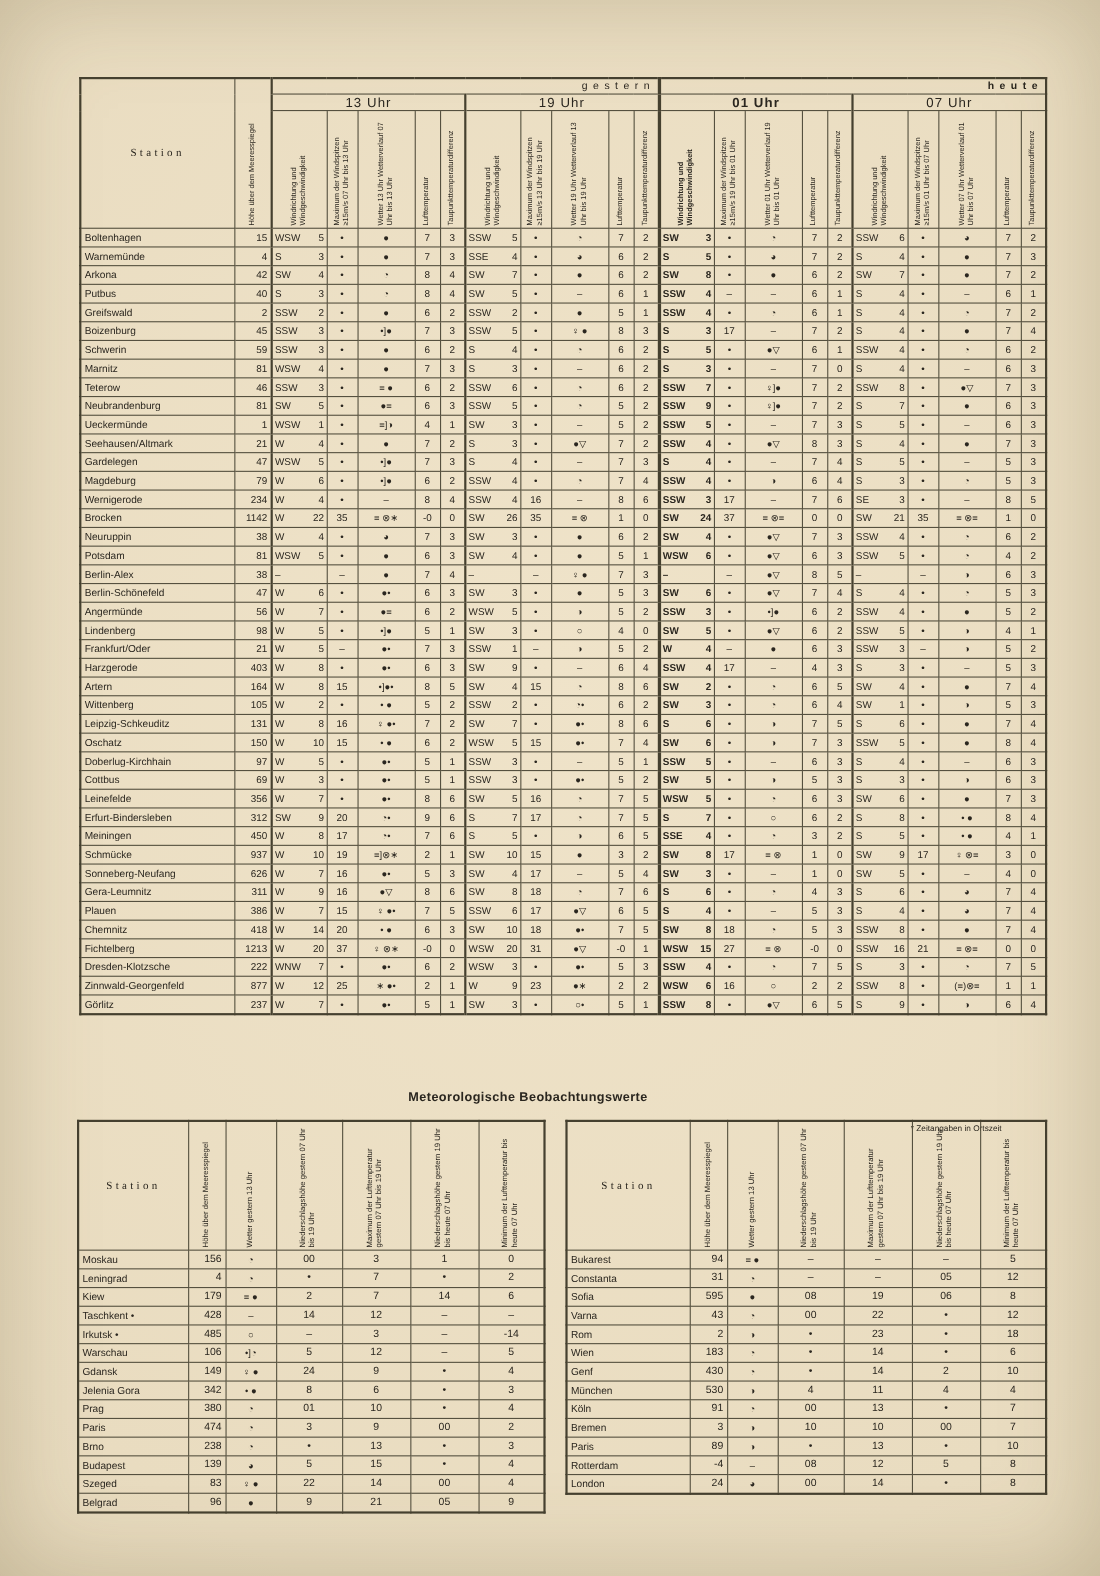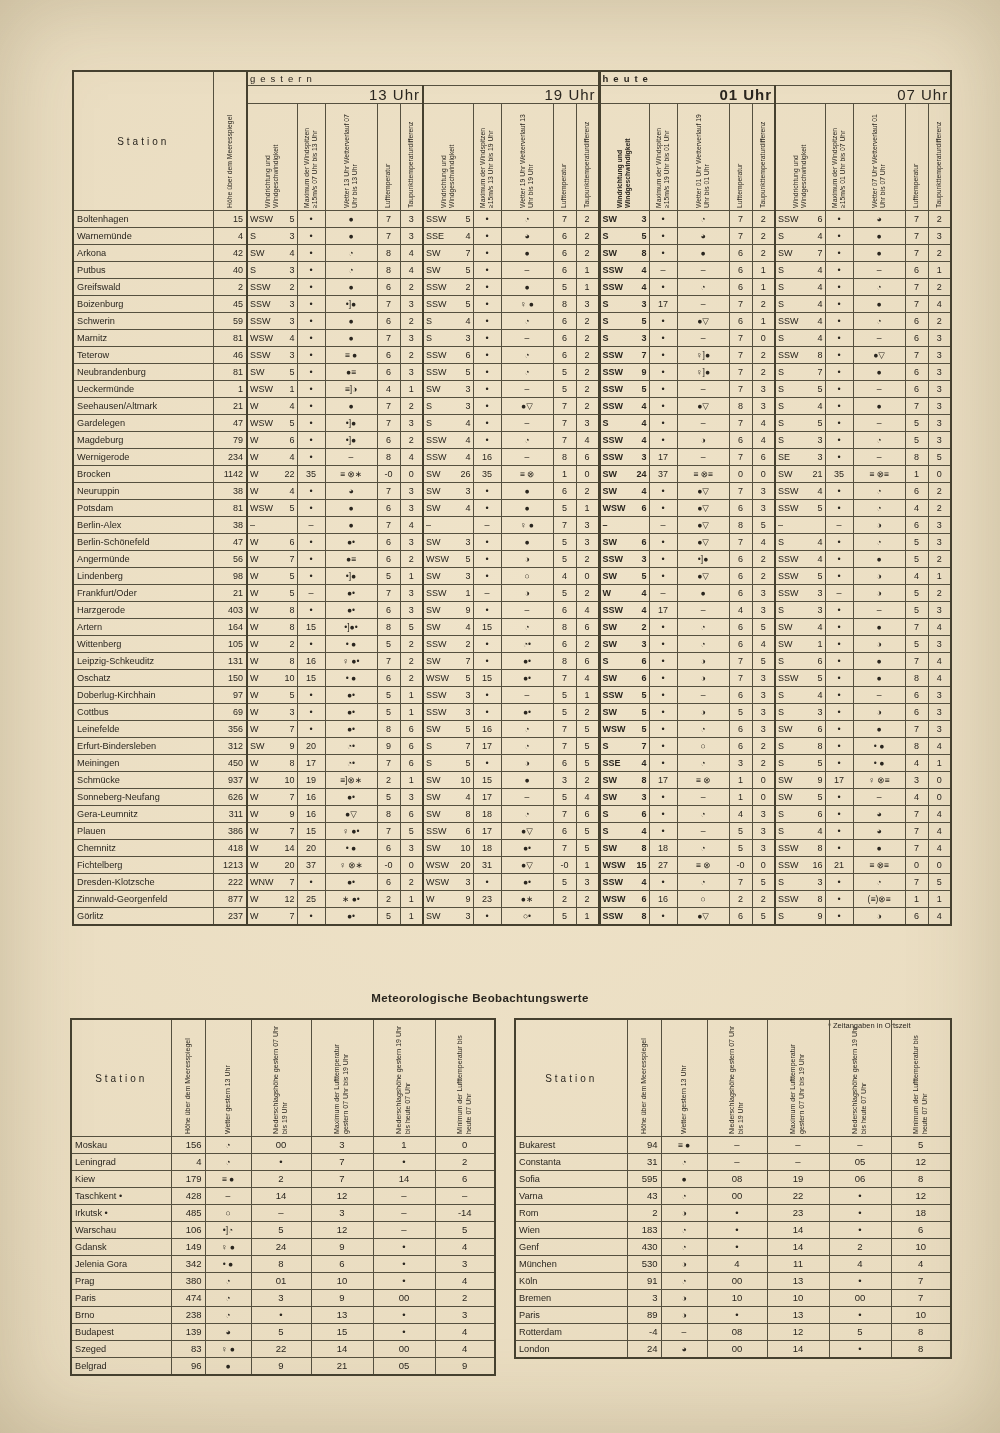--- a/index.html
+++ b/index.html
@@ -15,23 +15,23 @@
   }
   table{border-collapse:collapse;table-layout:fixed;position:absolute;background:transparent;}
   td,th{border:1px solid #55503f;padding:0 2px;font-weight:normal;overflow:hidden;white-space:nowrap;}
   #main-table{left:72px;top:70px;width:878px;font-size:9px;border:2px solid #45402f;}
   #main-table td{height:16px;line-height:16px;}
   #obs-left,#obs-right{top:1018px;font-size:9.5px;border:2px solid #45402f;}
   #obs-left{left:70px;width:424px;}
   #obs-right{left:514px;width:436px;}
   #obs-left td,#obs-right td{height:16px;line-height:16px;}
 
-  .day-h{height:13px;font-size:9.5px;letter-spacing:5px;text-align:left;}
-  .time-h{height:14px;font-size:15px;text-align:right;letter-spacing:1px;}
-  .st-h{letter-spacing:3px;font-size:10px;text-align:center;vertical-align:middle;}
+  .day-h{height:13px;font-size:9.5px;letter-spacing:5px;text-align:right;}
+  .time-h{height:14px;font-size:12px;text-align:center;letter-spacing:1px;}
+  .st-h{letter-spacing:3px;font-size:10px;text-align:center;vertical-align:middle;font-family:Liberation Serif, serif;}
   th.vh{vertical-align:bottom;height:104px;padding:1px;}
   th.ovh{height:114px;}
   .vt{
     writing-mode:vertical-rl;transform:rotate(180deg);
     font-size:6.8px;line-height:1.25;text-align:left;
     height:100px;margin:1px auto;white-space:normal;
   }
   .vt2{height:110px;font-size:7px;}
 
   .stn{text-align:left;font-size:9.2px;padding-left:3px;}

